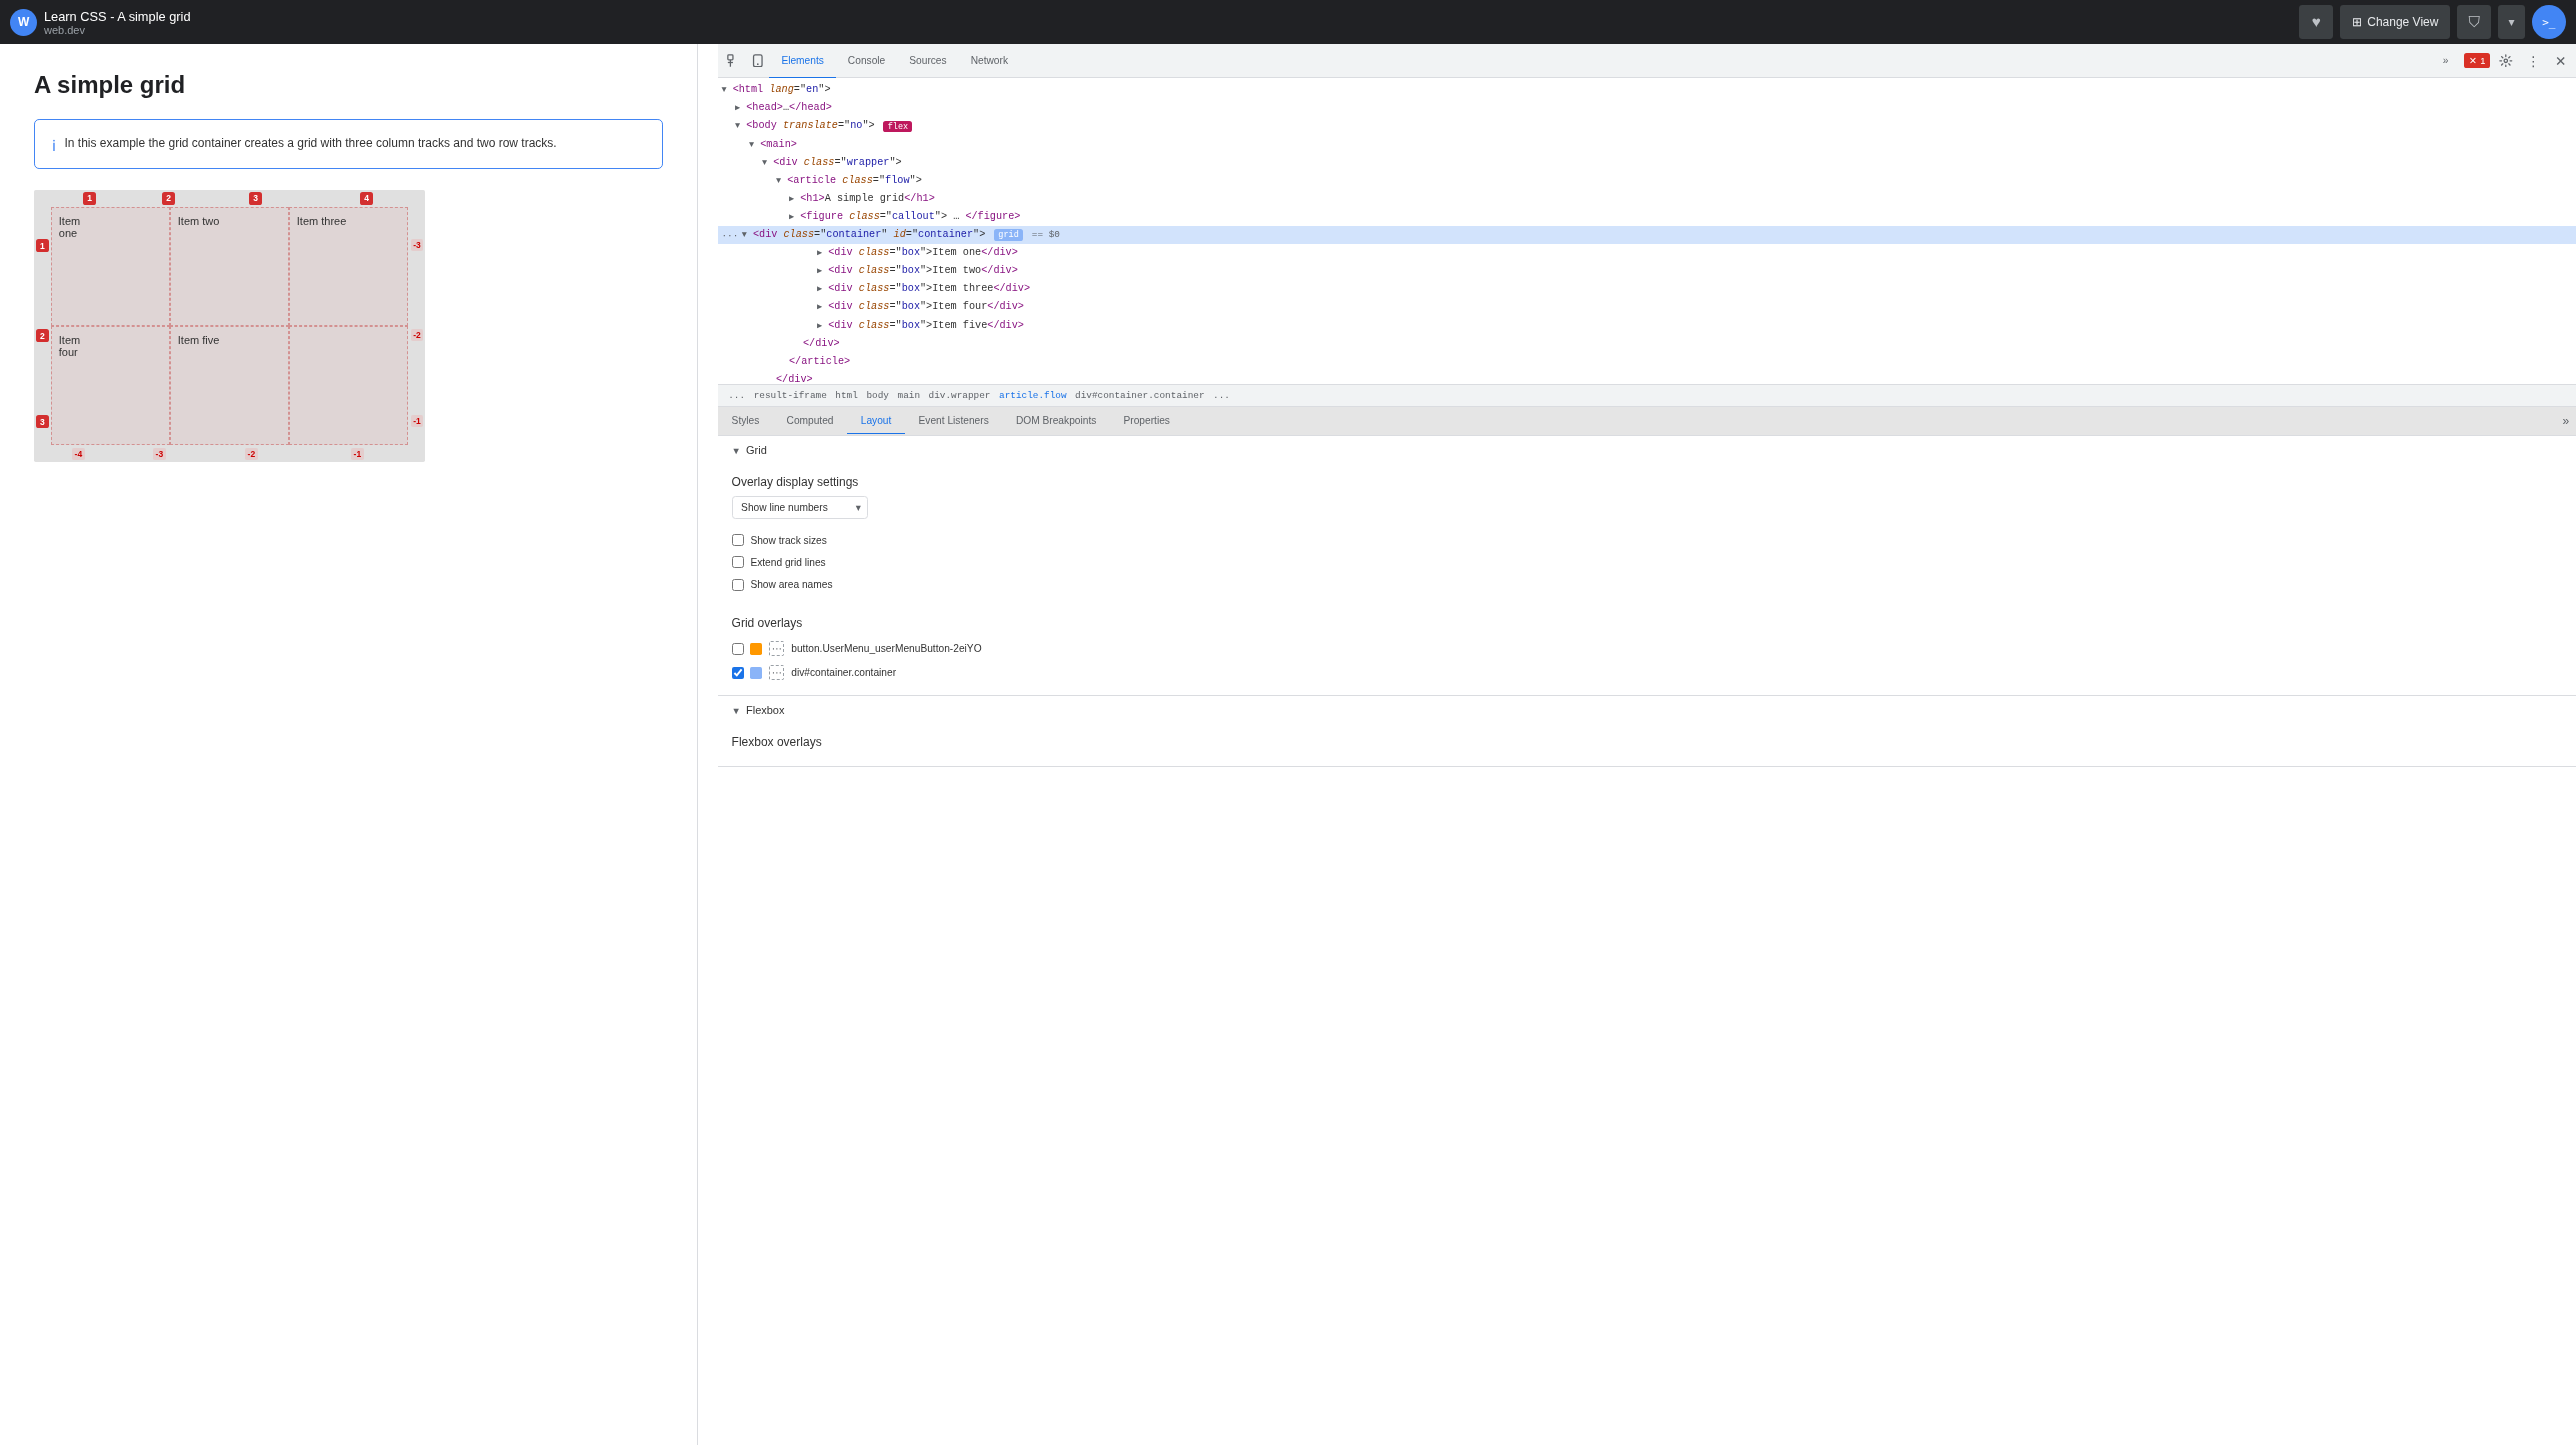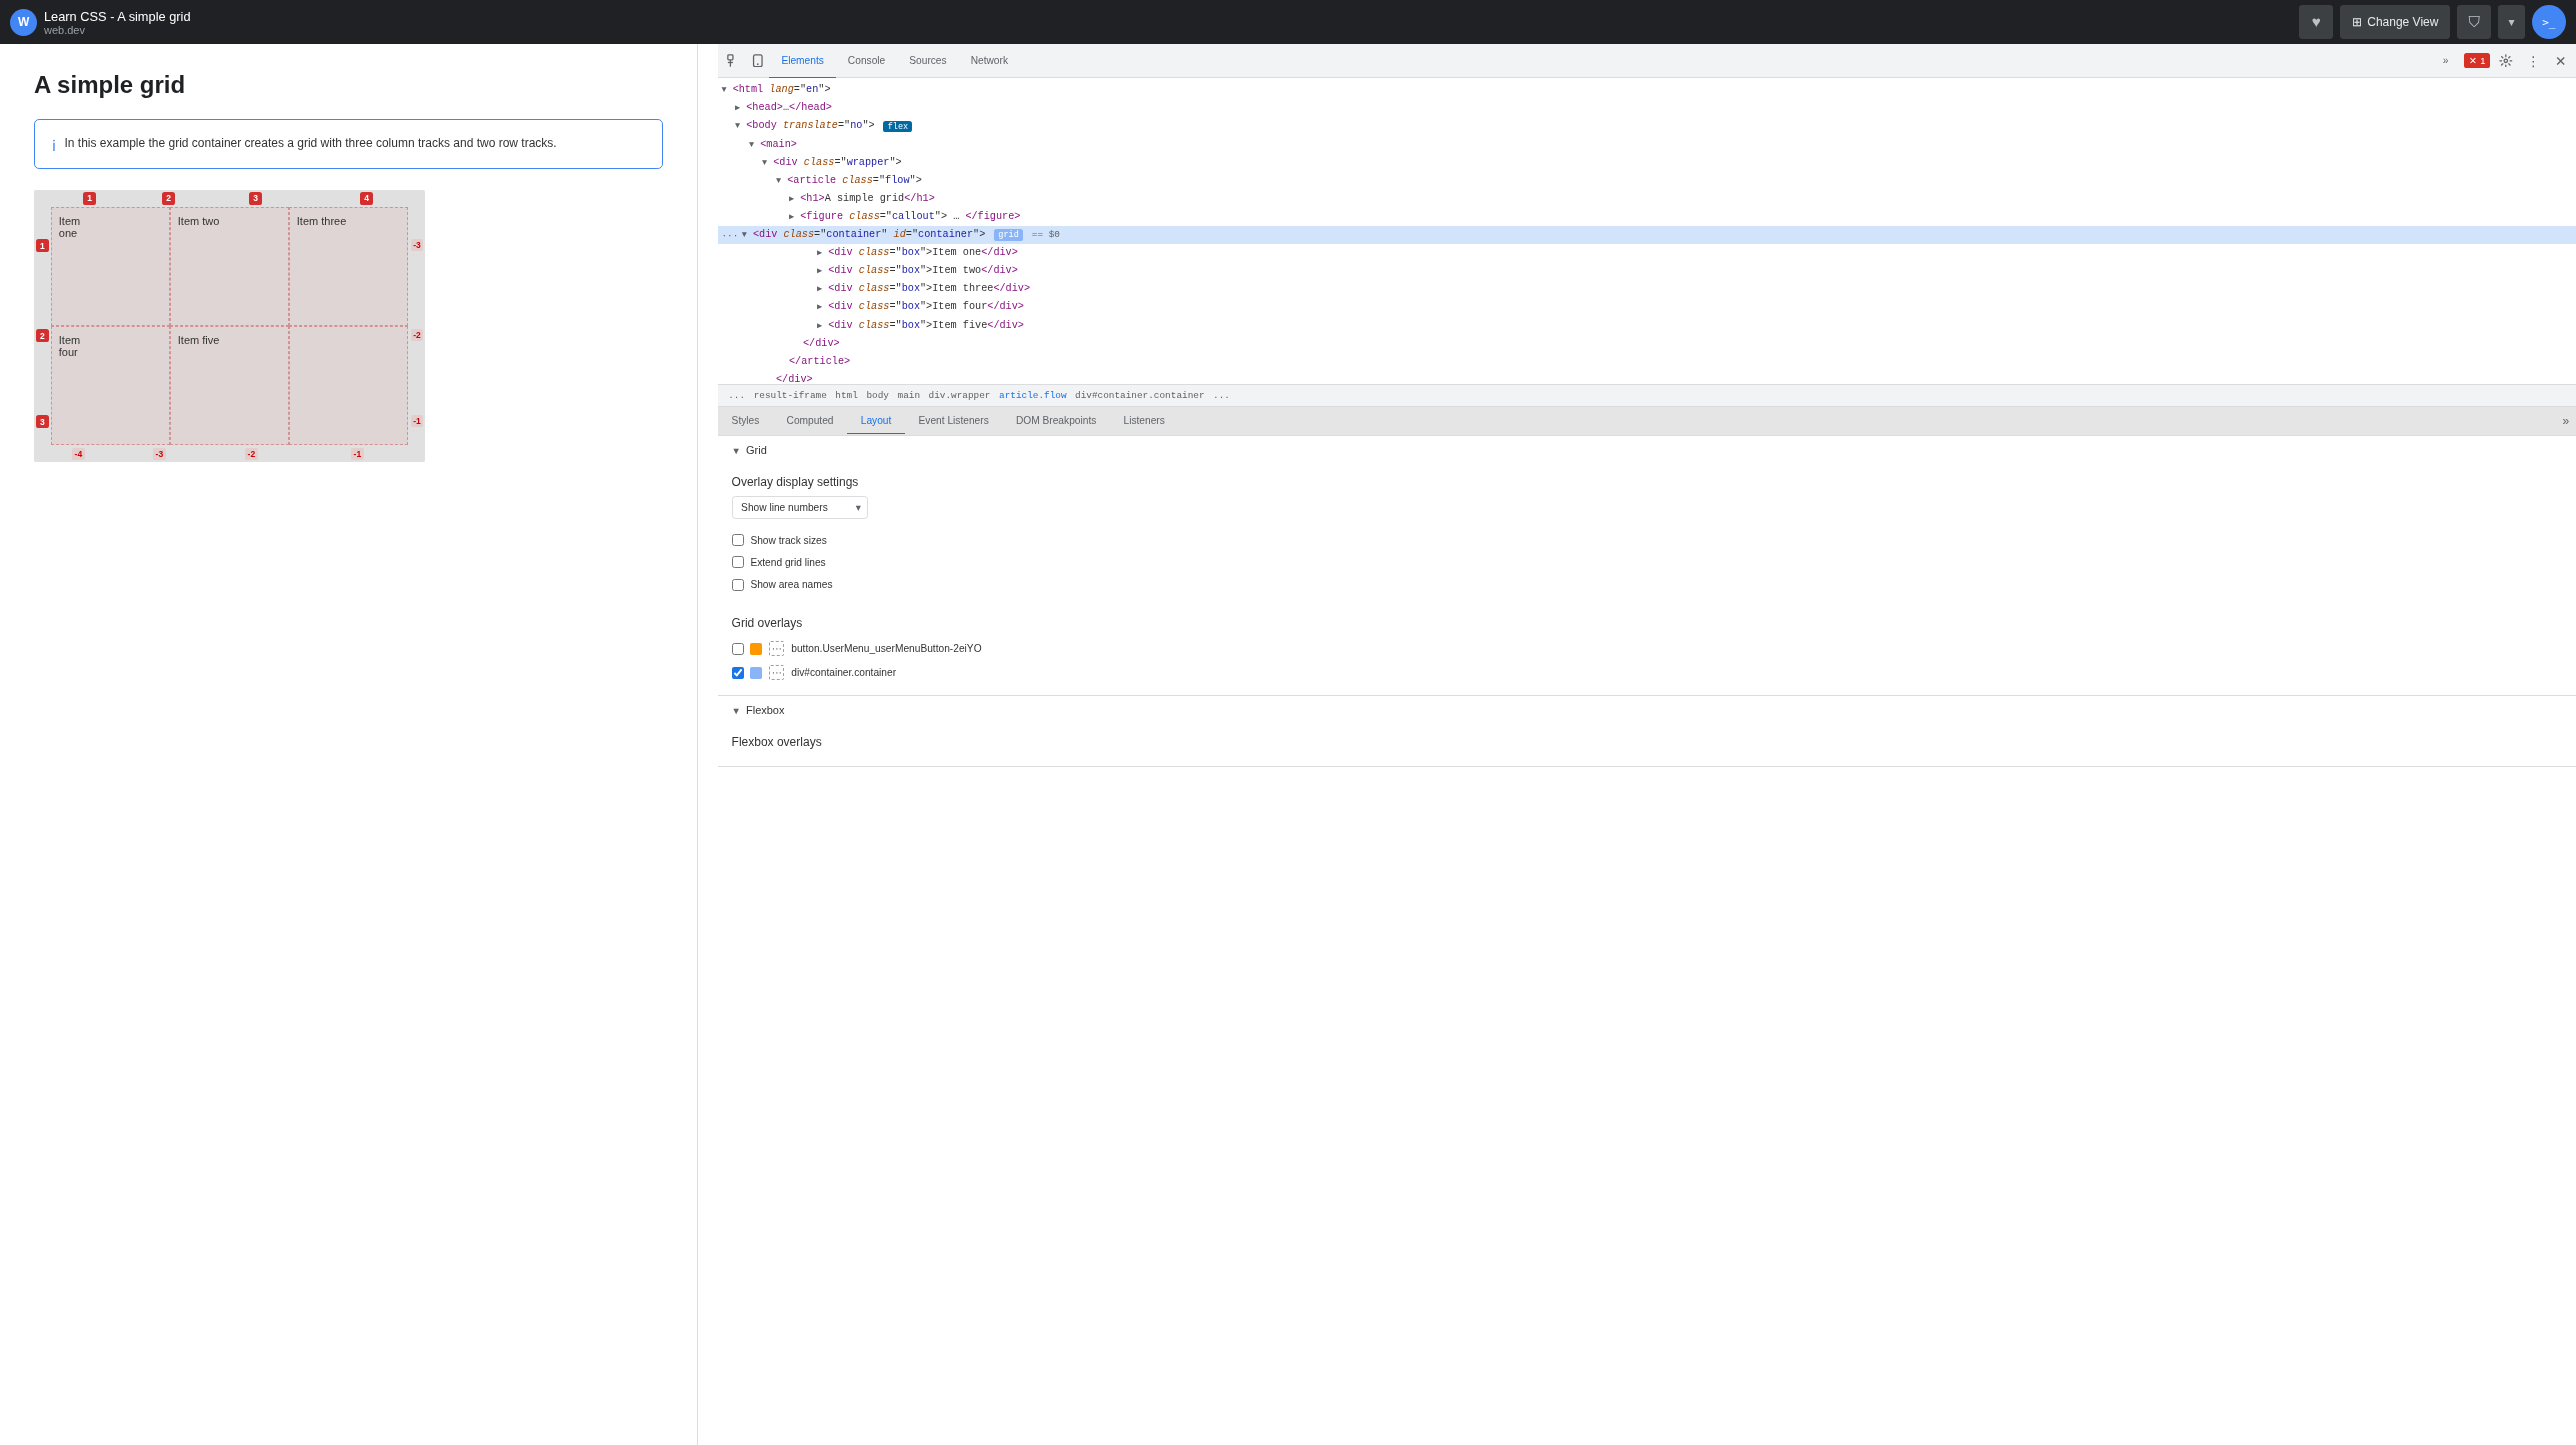--- a/index.html
+++ b/index.html
@@ -195,21 +195,21 @@
     .dom-attr-name { color: #994500; font-style: italic; }
     .dom-attr-value { color: #1a1aa6; }
     .dom-text { color: #333; }
     .dom-triangle { color: #5f6368; font-size: 8.5px; cursor: pointer; user-select: none; }
     .badge-grid {
       background: #8ab4f8; color: #fff;
       border-radius: 2.6px; font-size: 8.5px; padding: 0.9px 4.3px;
       font-weight: 500; margin: 0 2.6px;
     }
     .badge-flex {
-      background: #0369a1; color: #fff;
+      background: #be185d; color: #fff;
       border-radius: 2.6px; font-size: 8.5px; padding: 0.9px 4.3px;
       font-weight: 500; margin: 0 2.6px;
     }
 
     
     .breadcrumb-bar {
       display: flex;
       align-items: center;
       background: #f1f3f4;
       border-top: 0.9px solid #dadce0;
@@ -609,21 +609,21 @@
       <div class="sub-tab active">
         <span>Layout</span>
       </div>
       <div class="sub-tab">
         <span>Event Listeners</span>
       </div>
       <div class="sub-tab">
         <span>DOM Breakpoints</span>
       </div>
       <div class="sub-tab">
-        <span>Listeners</span>
+        <span>Properties</span>
       </div>
       <div class="sub-tab-more">»</div>
     </div>
 
     <div class="layout-panel">
 
       <div class="panel-section">
         <div class="panel-section-header">
           <span class="toggle-arrow">▼</span>
           <span>Grid</span>

